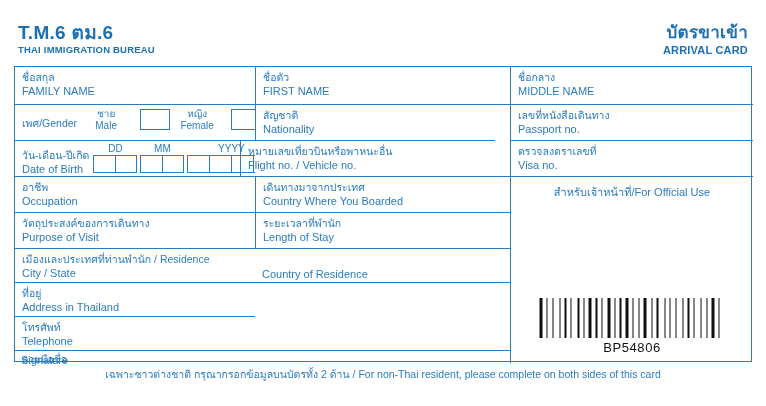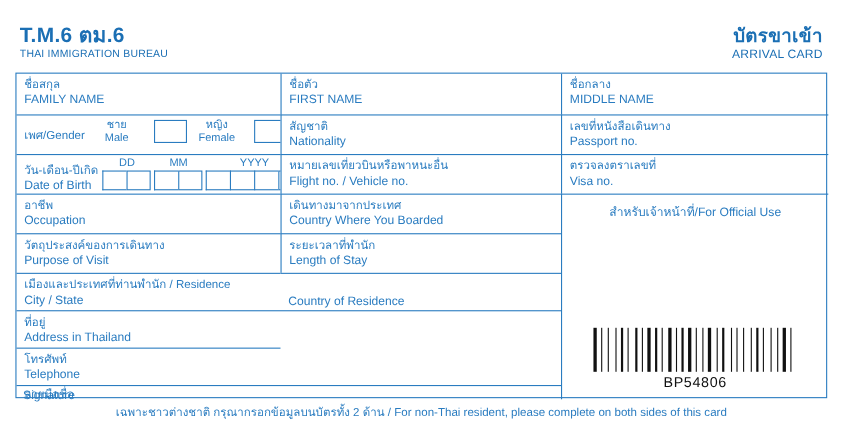--- a/index.html
+++ b/index.html
@@ -42,20 +42,21 @@
   .hdr-title {
     font-size: 19px;
     font-weight: bold;
     letter-spacing: 0.3px;
     line-height: 22px;
   }
   .hdr-sub {
     font-size: 9.5px;
     letter-spacing: 0.2px;
     line-height: 12px;
+    font-weight: bold;
   }
   .hdr-right {
     position: absolute;
     right: 10px;
     top: 4px;
     color: #1b6fb4;
     text-align: right;
   }
   .hdr-right .hdr-title { font-size: 17px; }
   .hdr-right .hdr-sub { font-size: 11px; }
@@ -276,21 +277,21 @@
               <div class="dob-boxes">
                 <div class="dbox"></div>
                 <div class="dbox"></div>
                 <div class="dbox"></div>
                 <div class="dbox last"></div>
               </div>
             </div>
           </div>
         </div>
       </div>
-      <div class="cell bl bt" style="left:240px;top:73px;width:255px;height:36px;">
+      <div class="cell bl bt" style="left:225px;top:73px;width:255px;height:36px;">
         <div class="th">หมายเลขเที่ยวบินหรือพาหนะอื่น</div>
         <div class="en">Flight no. / Vehicle no.</div>
       </div>
       <div class="cell bl bt" style="left:495px;top:73px;width:243px;height:36px;">
         <div class="th">ตรวจลงตราเลขที่</div>
         <div class="en">Visa no.</div>
       </div>
 
       <div class="cell bt" style="left:0;top:109px;width:240px;height:36px;">
         <div class="th">อาชีพ</div>

